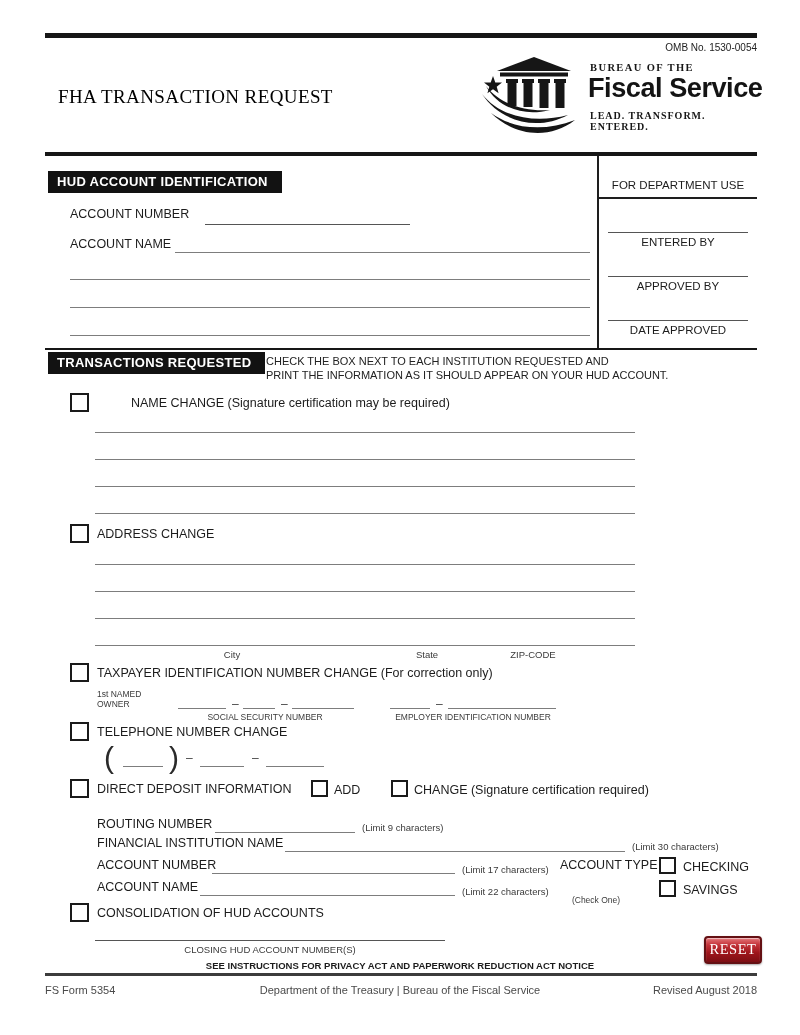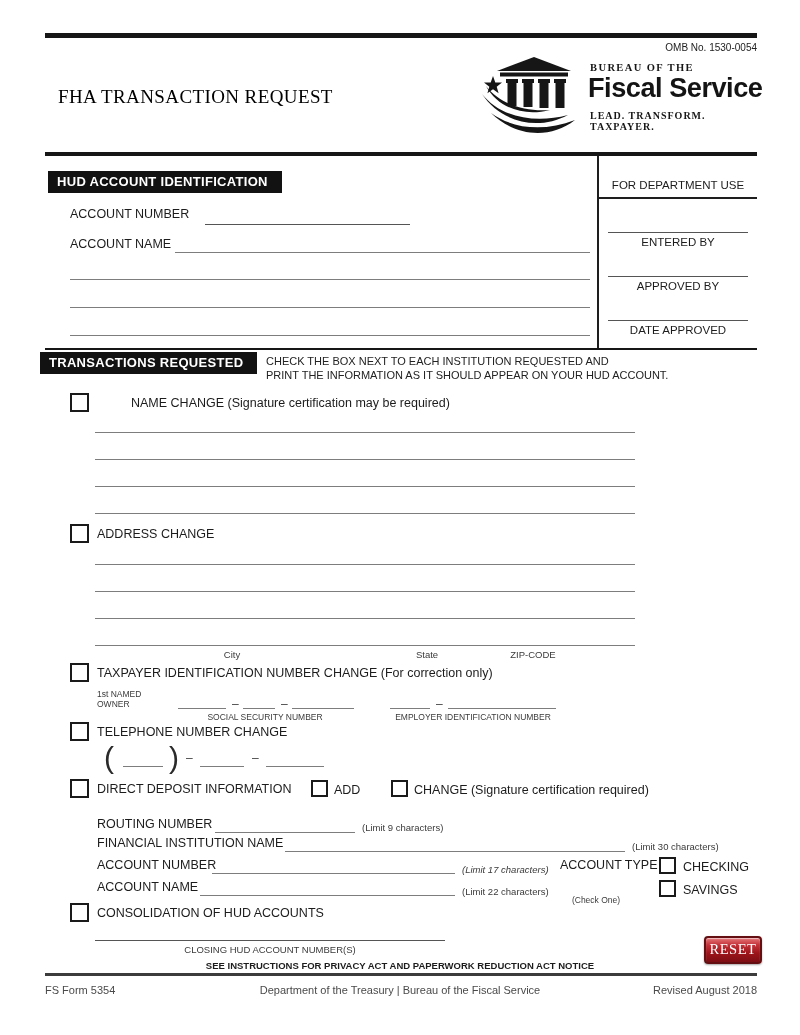--- a/index.html
+++ b/index.html
@@ -95,21 +95,21 @@
         <rect x="76" y="25" width="12" height="4"></rect>
         <rect x="77.5" y="25" width="9" height="29"></rect>
 
         <path d="M8 32 C22 50 46 58 72 56 C46 63 20 54 8 32 Z"></path>
         <path d="M4 40 C22 63 56 70 90 61 C58 78 22 67 4 40 Z"></path>
         <path d="M13 59 C35 75 66 78 97 66 C70 87 35 81 13 59 Z"></path>
       </g>
     </svg>
     <div class="logo-bureau">BUREAU OF THE</div>
     <div class="logo-name">Fiscal Service</div>
-    <div class="logo-tag">LEAD. TRANSFORM. TAXPAYER.</div>
+    <div class="logo-tag">LEAD. TRANSFORM. ENTERED.</div>
   </div>
 
   <div class="rule-thick" style="top:152px;height:4px;"></div>
 
   <div class="section-label" style="left:48px;top:171px;">HUD ACCOUNT IDENTIFICATION</div>
 
   <div class="lbl" style="left:70px;top:207px;">ACCOUNT NUMBER</div>
   <div class="fline dark" style="left:205px;top:224px;width:205px;"></div>
 
   <div class="lbl" style="left:70px;top:237px;">ACCOUNT NAME</div>
@@ -124,21 +124,21 @@
   <div class="dept-title-rule"></div>
   <div class="fline dark" style="left:608px;top:232px;width:140px;"></div>
   <div class="dept-lbl" style="top:236px;">ENTERED BY</div>
   <div class="fline dark" style="left:608px;top:276px;width:140px;"></div>
   <div class="dept-lbl" style="top:280px;">APPROVED BY</div>
   <div class="fline dark" style="left:608px;top:320px;width:140px;"></div>
   <div class="dept-lbl" style="top:324px;">DATE APPROVED</div>
 
   <div class="rule-thick" style="top:348px;height:2px;"></div>
 
-  <div class="section-label" style="left:40px;top:352px;">TRANSACTIONS REQUESTED</div>
+  <div class="section-label" style="left:48px;top:352px;">TRANSACTIONS REQUESTED</div>
   <div class="instr" style="left:266px;top:355px;">CHECK THE BOX NEXT TO EACH INSTITUTION REQUESTED AND</div>
   <div class="instr" style="left:266px;top:369px;">PRINT THE INFORMATION AS IT SHOULD APPEAR ON YOUR HUD ACCOUNT.</div>
 
   <div class="cb" style="left:70px;top:393px;"></div>
   <div class="lbl" style="left:97px;top:396px;margin-left:34px;">NAME CHANGE (Signature certification may be required)</div>
   <div class="fline" style="left:95px;top:432px;width:540px;"></div>
   <div class="fline" style="left:95px;top:459px;width:540px;"></div>
   <div class="fline" style="left:95px;top:486px;width:540px;"></div>
   <div class="fline" style="left:95px;top:513px;width:540px;"></div>
 
@@ -189,21 +189,21 @@
   <div class="lbl" style="left:97px;top:817px;">ROUTING NUMBER</div>
   <div class="fline" style="left:215px;top:832px;width:140px;"></div>
   <div class="lbl-sm" style="left:362px;top:822px;">(Limit 9 characters)</div>
 
   <div class="lbl" style="left:97px;top:836px;">FINANCIAL INSTITUTION NAME</div>
   <div class="fline" style="left:285px;top:851px;width:340px;"></div>
   <div class="lbl-sm" style="left:632px;top:841px;">(Limit 30 characters)</div>
 
   <div class="lbl" style="left:97px;top:858px;">ACCOUNT NUMBER</div>
   <div class="fline" style="left:212px;top:873px;width:243px;"></div>
-  <div class="lbl-sm" style="left:462px;top:864px;font-style:italic;">(Limit 17 characters)</div>
+  <div class="lbl-sm" style="left:462px;top:864px;">(Limit 17 characters)</div>
 
   <div class="lbl" style="left:560px;top:858px;">ACCOUNT TYPE</div>
   <div class="lbl-xs ctr" style="left:557px;top:895px;width:78px;">(Check One)</div>
   <div class="cb sm" style="left:659px;top:857px;"></div>
   <div class="lbl" style="left:683px;top:860px;">CHECKING</div>
 
   <div class="lbl" style="left:97px;top:880px;">ACCOUNT NAME</div>
   <div class="fline" style="left:200px;top:895px;width:255px;"></div>
   <div class="lbl-sm" style="left:462px;top:886px;">(Limit 22 characters)</div>
   <div class="cb sm" style="left:659px;top:880px;"></div>

